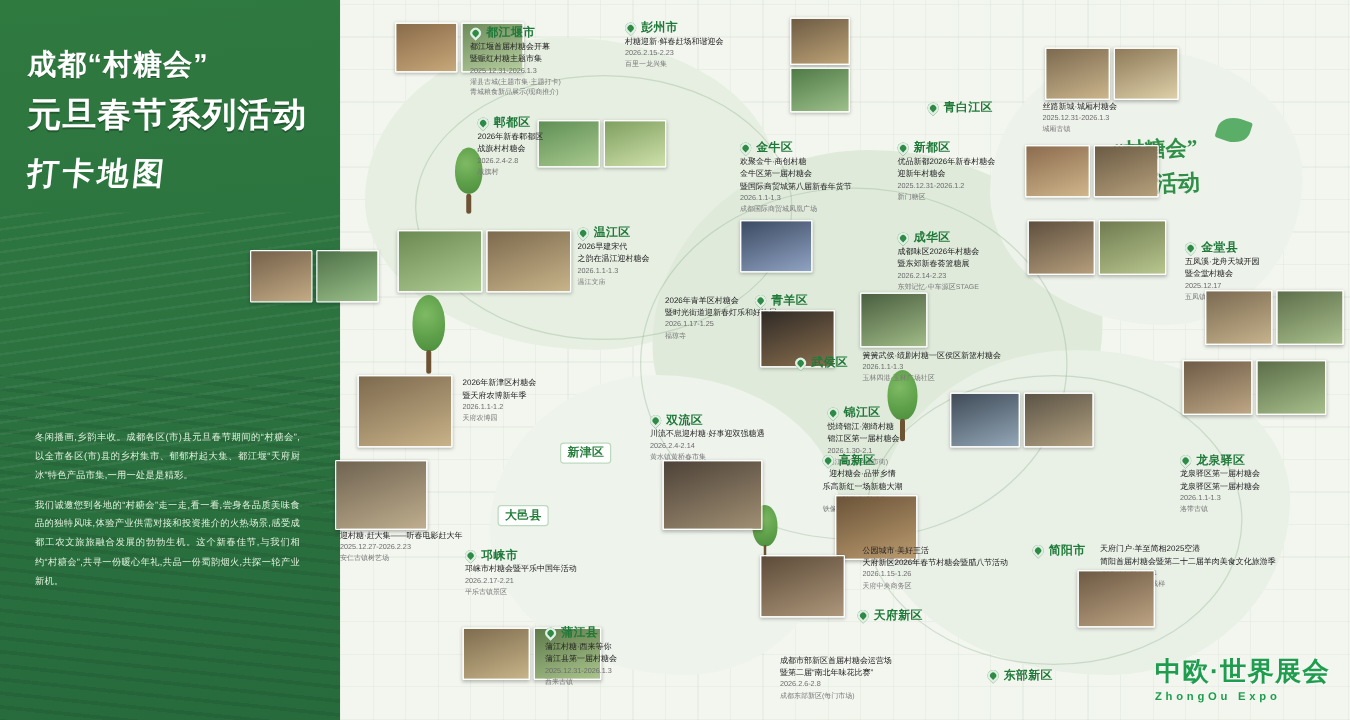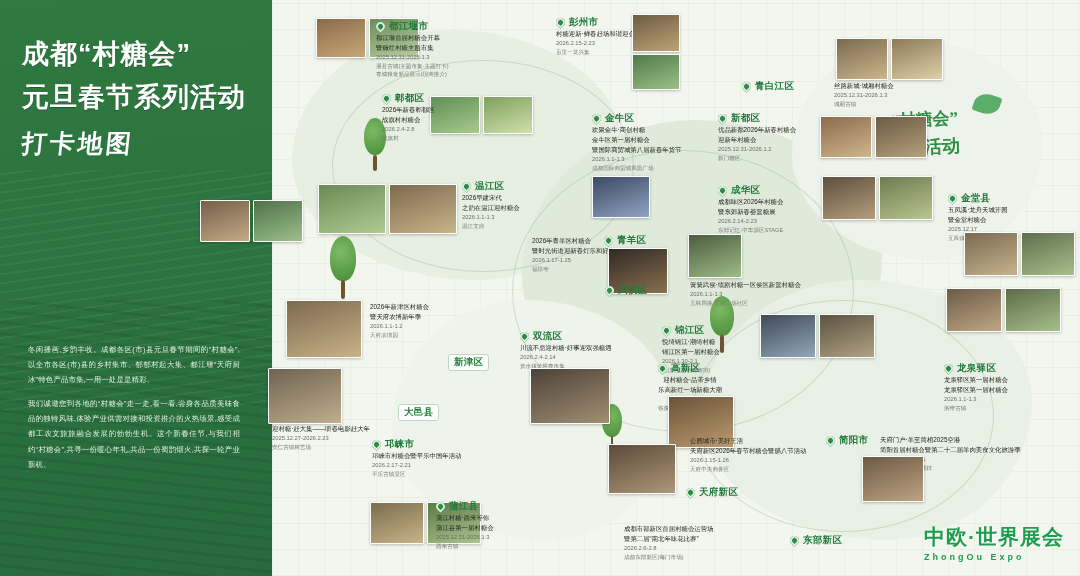--- a/index.html
+++ b/index.html
@@ -31,21 +31,21 @@
     position:absolute;left:-20px;right:-20px;top:300px;height:276px;
     background:repeating-linear-gradient(
       6deg,
       rgba(0,0,0,0.07) 0px,
       rgba(0,0,0,0.07) 3px,
       rgba(0,0,0,0) 3px,
       rgba(0,0,0,0) 11px);
   }
   .title-block{position:absolute;left:22px;top:36px;width:240px;}
   .title-1{
-    font-size:27px;font-weight:bold;color:#ffffff;letter-spacing:1px;
+    font-size:23px;font-weight:bold;color:#ffffff;letter-spacing:1px;
     text-shadow:0 1px 0 rgba(0,0,0,.25);white-space:nowrap;
   }
   .title-2{
     font-size:27px;font-weight:bold;color:#ffffff;letter-spacing:1px;
     margin-top:7px;white-space:nowrap;text-shadow:0 1px 0 rgba(0,0,0,.25);
   }
   .title-3{
     font-size:25px;font-weight:bold;color:#ffffff;margin-top:12px;
     font-family:"Liberation Serif","DejaVu Serif",serif;letter-spacing:3px;
     transform:skewX(-6deg);display:inline-block;
@@ -234,21 +234,21 @@
       <span class="district">郫都区</span>
     </div>
     <div class="ev">
       <div class="t">2026年新春郫都区</div>
       <div class="t">战旗村村糖会</div>
       <div class="d">2026.2.4-2.8</div>
       <div class="sub">战旗村</div>
     </div>
   </div>
 
-  <div class="card" style="left:556px;top:16px;">
+  <div class="card" style="left:500px;top:16px;">
     <div class="label-row">
       <span class="pin"></span>
       <span class="district">彭州市</span>
     </div>
     <div class="ev">
       <div class="t">村糖迎新·鲜春赶场和谐迎会</div>
       <div class="d">2026.2.15-2.23</div>
       <div class="sub">百里一龙兴集</div>
     </div>
   </div>
@@ -394,21 +394,21 @@
       <div class="sub">五凤镇</div>
     </div>
   </div>
   <div class="card" style="left:964px;top:232px;">
     <div class="thumbs">
       <div class="thumb" style="width:52px;height:42px;background:linear-gradient(160deg,#7b6a52,#c6b28c);"></div>
       <div class="thumb" style="width:52px;height:42px;background:linear-gradient(160deg,#5d6f4b,#a9bf8c);"></div>
     </div>
   </div>
 
-  <div class="card" style="left:605px;top:284px;text-align:right;">
+  <div class="card" style="left:636px;top:284px;text-align:right;">
     <div class="label-row">
       <span class="pin"></span>
       <span class="district">武侯区</span>
     </div>
   </div>
   <div class="card" style="left:690px;top:280px;">
     <div class="ev">
       <div class="t">簧簧武侯·绩剧村糖一区侯区新篮村糖会</div>
       <div class="d">2026.1.1-1.3</div>
       <div class="sub">玉林四港·玉林广场社区</div>

